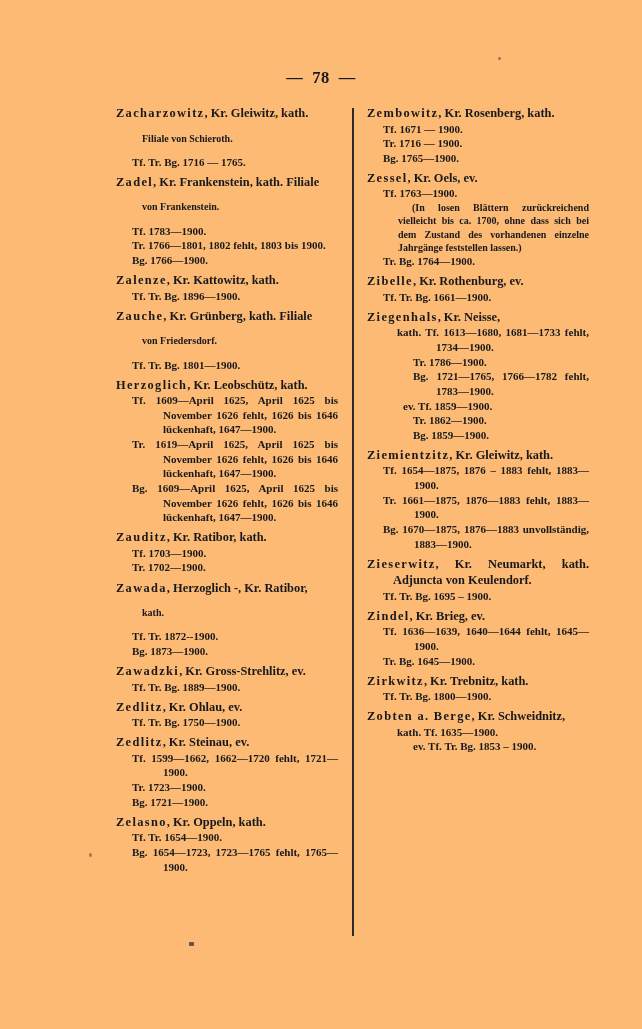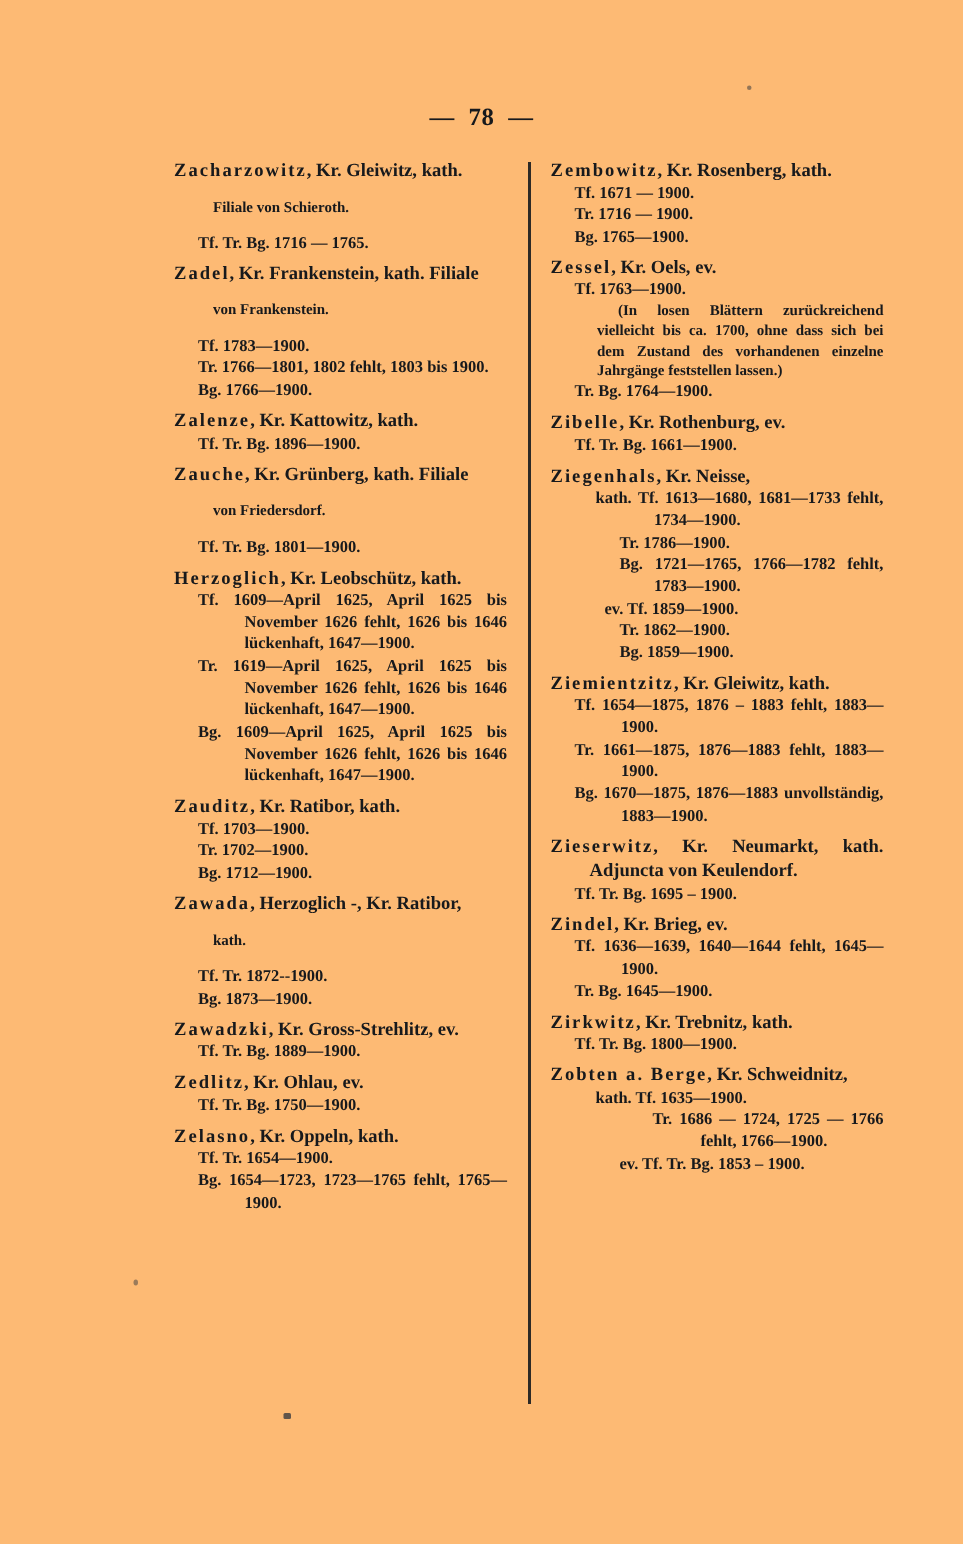--- a/index.html
+++ b/index.html
@@ -169,35 +169,40 @@
         <div class="entry">
           <p class="headword cont-ind"><span class="name">Herzoglich</span>, Kr. Leobschütz, kath.</p>
           <p class="rec ind1">Tf. 1609—April 1625, April 1625 bis November 1626 fehlt, 1626 bis 1646 lückenhaft, 1647—1900.</p>
           <p class="rec ind1">Tr. 1619—April 1625, April 1625 bis November 1626 fehlt, 1626 bis 1646 lückenhaft, 1647—1900.</p>
           <p class="rec ind1">Bg. 1609—April 1625, April 1625 bis November 1626 fehlt, 1626 bis 1646 lückenhaft, 1647—1900.</p>
         </div>
         <div class="entry">
           <p class="headword cont-ind"><span class="name">Zauditz</span>, Kr. Ratibor, kath.</p>
           <p class="rec ind1">Tf. 1703—1900.</p>
           <p class="rec ind1">Tr. 1702—1900.</p>
-          <p class="rec ind1">Bg. 1712—1900.</p>
         </div>
         <div class="entry">
           <p class="headword"><span class="name">Zawada</span>, Herzoglich -, Kr. Ratibor,</p>
           <p class="hw-cont">kath.</p>
           <p class="rec ind1">Tf. Tr. 1872--1900.</p>
           <p class="rec ind1">Bg. 1873—1900.</p>
         </div>
         <div class="entry">
           <p class="headword cont-ind"><span class="name">Zawadzki</span>, Kr. Gross-Strehlitz, ev.</p>
           <p class="rec ind1">Tf. Tr. Bg. 1889—1900.</p>
         </div>
         <div class="entry">
           <p class="headword cont-ind"><span class="name">Zedlitz</span>, Kr. Ohlau, ev.</p>
           <p class="rec ind1">Tf. Tr. Bg. 1750—1900.</p>
+        </div>
+        <div class="entry">
+          <p class="headword cont-ind"><span class="name">Zedlitz</span>, Kr. Steinau, ev.</p>
+          <p class="rec ind1">Tf. 1599—1662, 1662—1720 fehlt, 1721—1900.</p>
+          <p class="rec ind1">Tr. 1723—1900.</p>
+          <p class="rec ind1">Bg. 1721—1900.</p>
         </div>
         <div class="entry">
           <p class="headword cont-ind"><span class="name">Zelasno</span>, Kr. Oppeln, kath.</p>
           <p class="rec ind1">Tf. Tr. 1654—1900.</p>
           <p class="rec ind1">Bg. 1654—1723, 1723—1765 fehlt, 1765—1900.</p>
         </div>
       </div>
     <div class="col col-right" id="col-right">
         <div class="entry">
           <p class="headword cont-ind"><span class="name">Zembowitz</span>, Kr. Rosenberg, kath.</p>
@@ -239,19 +244,18 @@
           <p class="rec ind1">Tf. 1636—1639, 1640—1644 fehlt, 1645—1900.</p>
           <p class="rec ind1">Tr. Bg. 1645—1900.</p>
         </div>
         <div class="entry">
           <p class="headword cont-ind"><span class="name">Zirkwitz</span>, Kr. Trebnitz, kath.</p>
           <p class="rec ind1">Tf. Tr. Bg. 1800—1900.</p>
         </div>
         <div class="entry">
           <p class="headword cont-ind"><span class="name">Zobten a. Berge</span>, Kr. Schweidnitz,</p>
           <p class="rec ind2">kath. Tf. 1635—1900.</p>
-          <p class="rec ind5">Tr. 1686 — 1724, 1725 — 1766 fehlt, 1766—1900.</p>
           <p class="rec ind6">ev. Tf. Tr. Bg. 1853 – 1900.</p>
         </div>
       </div>
   </div>
 
 </div>
 
 </body></html>

